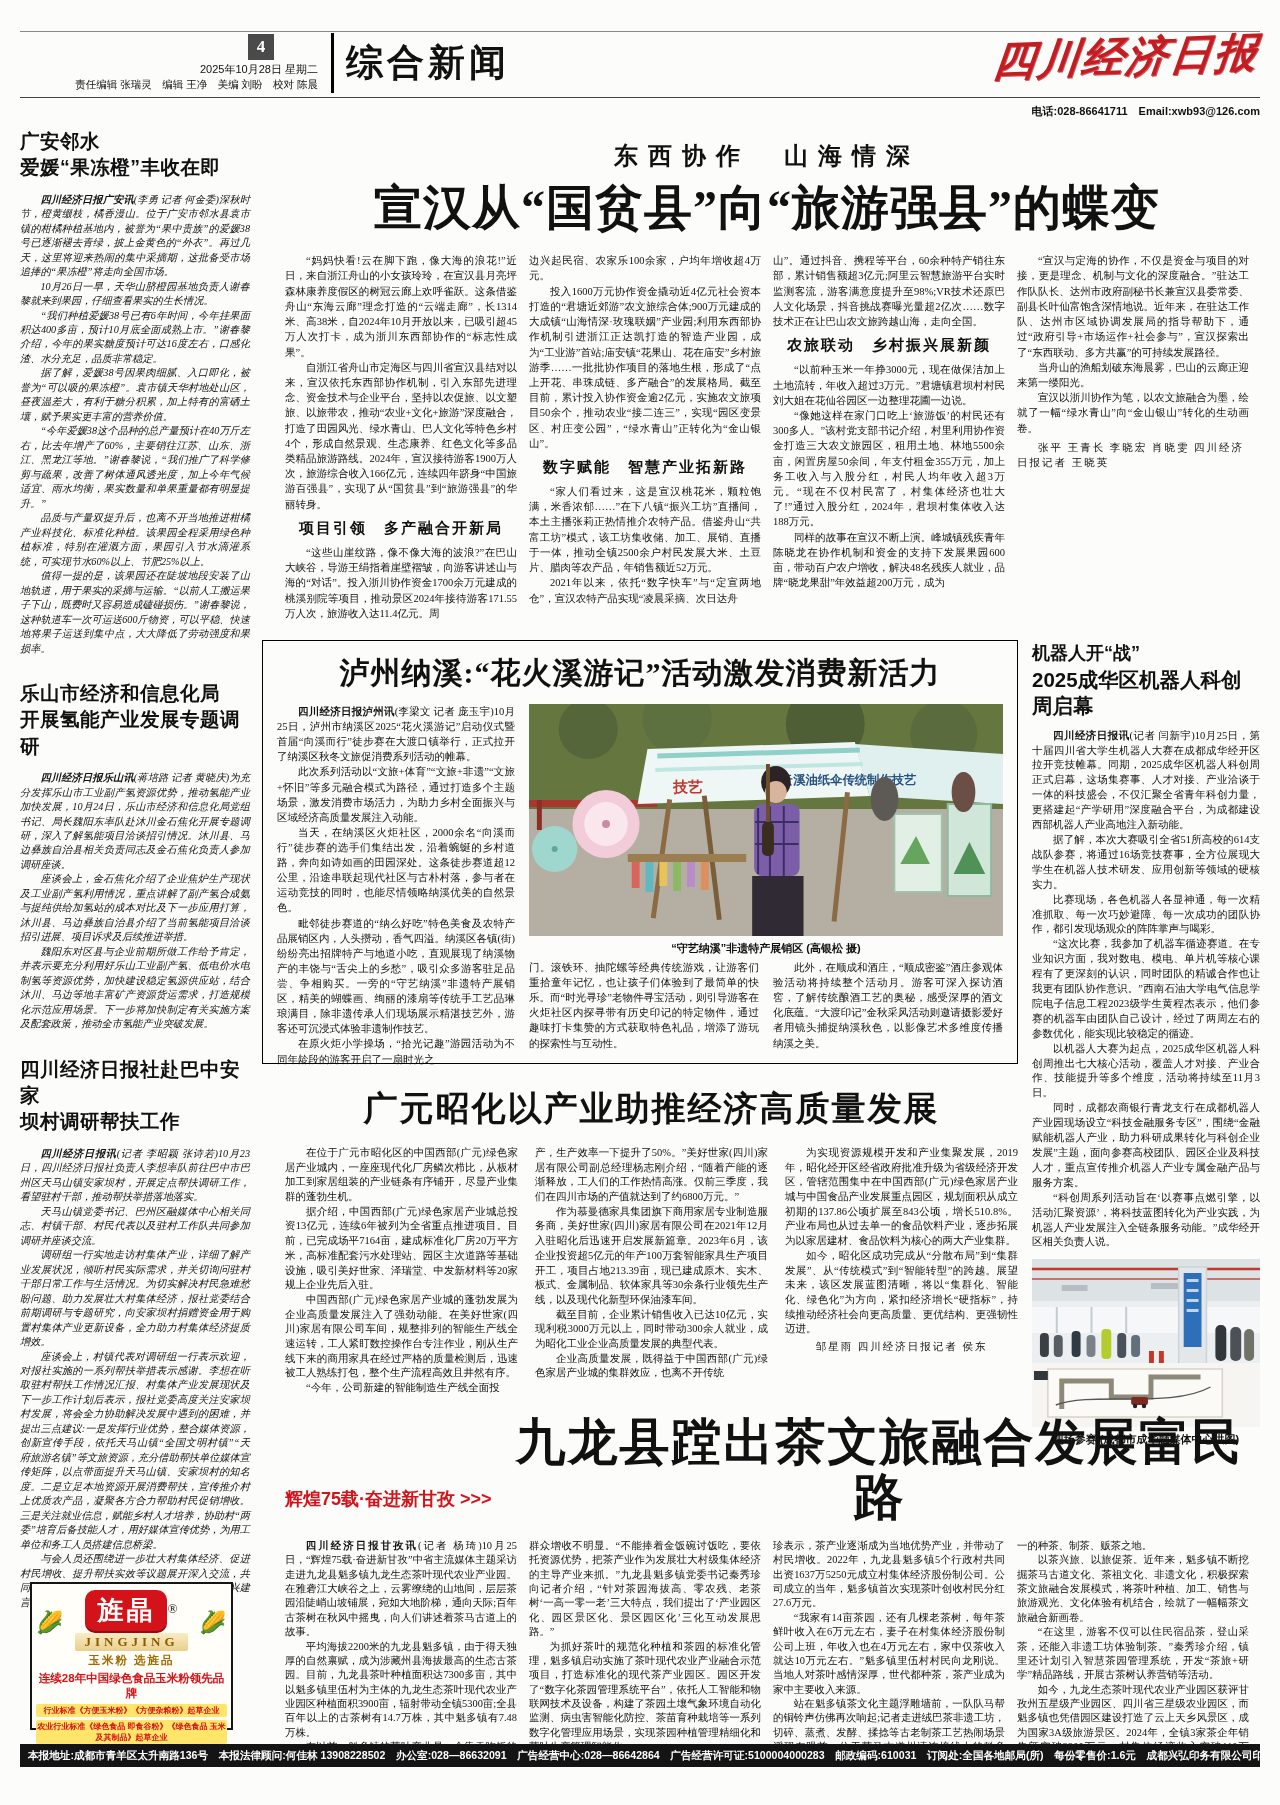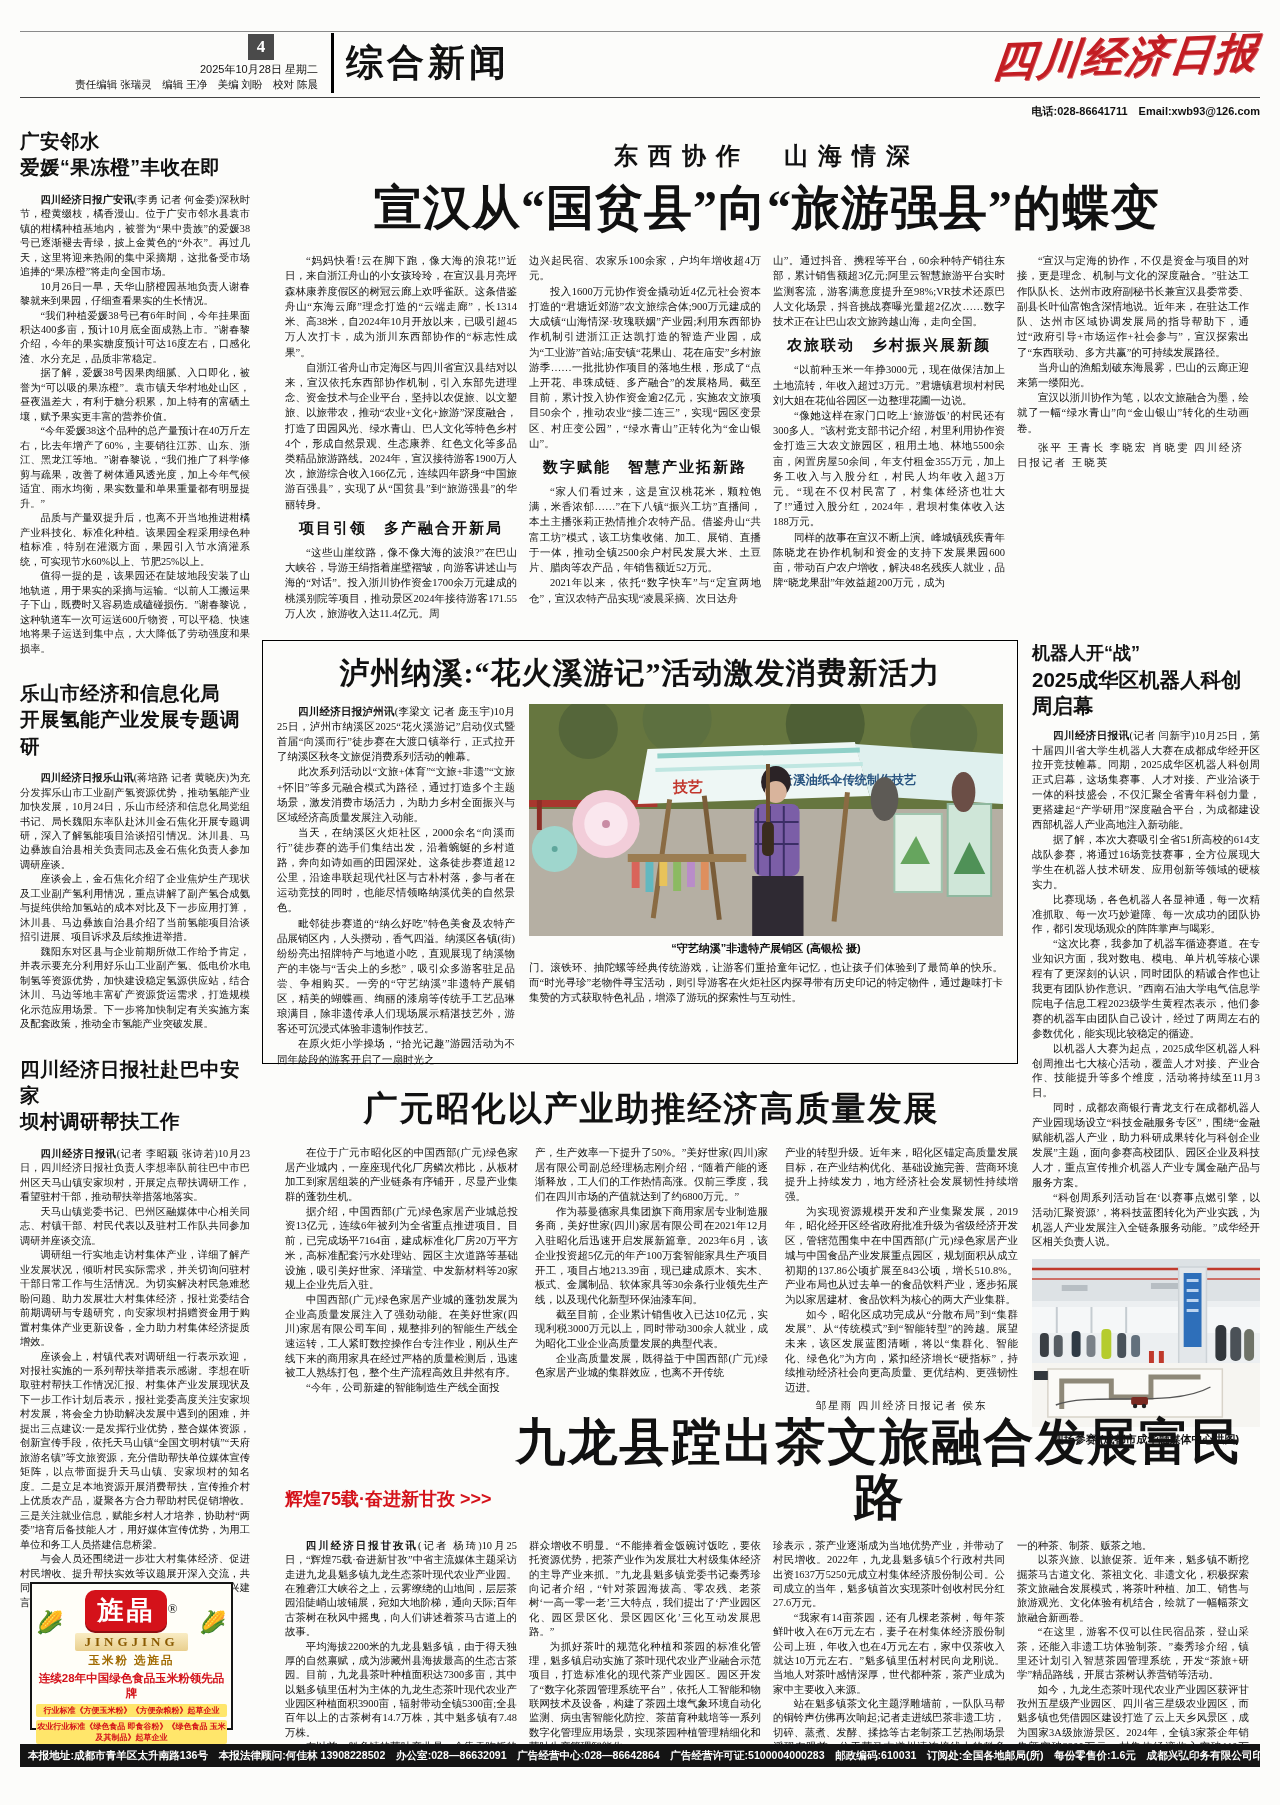--- a/index.html
+++ b/index.html
@@ -25,21 +25,21 @@
   .lede-b{font-weight:700;}
   .sub{text-align:center;font:700 15px "Liberation Sans",sans-serif;margin:7px 0;letter-spacing:2px;}
   .byl{margin:4px 0 0;text-indent:2em;letter-spacing:2px;font-size:10.5px;}
   .byl2{margin:3px 0 0;text-align:center;letter-spacing:2px;font-size:10.5px;}
   .caption{font:700 11px "Liberation Sans",sans-serif;text-align:center;margin-top:5px;}
 
   
   .sidebar{position:absolute;left:20px;top:128px;width:230px;}
   .side-art{margin-bottom:24px;}
   .side-art h3{margin:0 0 12px;font:700 19.5px/1.35 "Liberation Sans",sans-serif;letter-spacing:0.5px;}
-  .side-art .bd{font-size:10.2px;line-height:1.42;}
+  .side-art .bd{font-size:10.2px;line-height:1.42;font-style:italic;}
 
   
   .ad{position:absolute;left:30px;top:1582px;width:203px;height:148px;border:2px solid #151515;
       background:#fffef8;text-align:center;padding:6px 4px;box-sizing:border-box;}
   .ad .corn{position:absolute;font-size:22px;}
   .ad .c1{left:4px;top:26px;} .ad .c2{right:4px;top:26px;}
   .ad-brand{display:inline-block;background:#d4121a;color:#fff;font:900 26px/1 "Liberation Sans",sans-serif;
             padding:7px 12px 8px;border-radius:10px;letter-spacing:3px;box-shadow:0 2px 0 #8c0d12;}
   .ad-latin{margin-top:2px;font:700 13px "Liberation Serif",serif;color:#8a5a00;letter-spacing:4px;
             background:linear-gradient(#f7e6b8,#e4c want,#f7e6b8);}
@@ -245,20 +245,23 @@
           <rect x="424" y="100" width="44" height="92" fill="#cfe6d8" stroke="#8fb89f" stroke-width="2"></rect>
           <polygon points="430,170 446,138 462,170" fill="#4f9157"></polygon>
           <ellipse cx="360" cy="95" rx="14" ry="22" fill="#5d5a55"></ellipse>
           <ellipse cx="440" cy="88" rx="12" ry="20" fill="#6b4e46"></ellipse>
         </svg>
         <div class="caption">“守艺纳溪”非遗特产展销区 (高银松 摄)</div>
         <div class="lz-below">
           <div class="lz-bc">
             <p class="p cont">门。滚铁环、抽陀螺等经典传统游戏，让游客们重拾童年记忆，也让孩子们体验到了最简单的快乐。而“时光寻珍”老物件寻宝活动，则引导游客在火炬社区内探寻带有历史印记的特定物件，通过趣味打卡集赞的方式获取特色礼品，增添了游玩的探索性与互动性。</p>
           </div>
+          <div class="lz-bc">
+            <p class="p">此外，在顺成和酒庄，“顺成密鉴”酒庄参观体验活动将持续整个活动月。游客可深入探访酒窖，了解传统酿酒工艺的奥秘，感受深厚的酒文化底蕴。“大渡印记”金秋采风活动则邀请摄影爱好者用镜头捕捉纳溪秋色，以影像艺术多维度传播纳溪之美。</p>
+          </div>
         </div>
       </div>
     </div>
   </div>
 
   <div class="robot">
     <h4>机器人开“战”</h4>
     <h5>2025成华区机器人科创周启幕</h5>
     <div class="bd">
       <p class="p"><span class="lede-b">四川经济日报讯</span><span>(记者 闫新宇)10月25日，第十届四川省大学生机器人大赛在成都成华经开区拉开竞技帷幕。同期，2025成华区机器人科创周正式启幕，这场集赛事、人才对接、产业洽谈于一体的科技盛会，不仅汇聚全省青年科创力量，更搭建起“产学研用”深度融合平台，为成都建设西部机器人产业高地注入新动能。</span></p>
@@ -321,21 +324,20 @@
         <p class="p">中国西部(广元)绿色家居产业城的蓬勃发展为企业高质量发展注入了强劲动能。在美好世家(四川)家居有限公司车间，规整排列的智能生产线全速运转，工人紧盯数控操作台专注作业，刚从生产线下来的商用家具在经过严格的质量检测后，迅速被工人熟练打包，整个生产流程高效且井然有序。</p>
         <p class="p">“今年，公司新建的智能制造生产线全面投</p>
       </div>
       <div class="col">
         <p class="p cont">产，生产效率一下提升了50%。”美好世家(四川)家居有限公司副总经理杨志刚介绍，“随着产能的逐渐释放，工人们的工作热情高涨。仅前三季度，我们在四川市场的产值就达到了约6800万元。”</p>
         <p class="p">作为慕曼德家具集团旗下商用家居专业制造服务商，美好世家(四川)家居有限公司在2021年12月入驻昭化后迅速开启发展新篇章。2023年6月，该企业投资超5亿元的年产100万套智能家具生产项目开工，项目占地213.39亩，现已建成原木、实木、板式、金属制品、软体家具等30余条行业领先生产线，以及现代化新型环保油漆车间。</p>
         <p class="p">截至目前，企业累计销售收入已达10亿元，实现利税3000万元以上，同时带动300余人就业，成为昭化工业企业高质量发展的典型代表。</p>
         <p class="p">企业高质量发展，既得益于中国西部(广元)绿色家居产业城的集群效应，也离不开传统</p>
       </div>
       <div class="col">
-        <p class="p cont">产业的转型升级。近年来，昭化区锚定高质量发展目标，在产业结构优化、基础设施完善、营商环境提升上持续发力，地方经济社会发展韧性持续增强。</p>
         <p class="p">为实现资源规模开发和产业集聚发展，2019年，昭化经开区经省政府批准升级为省级经济开发区，管辖范围集中在中国西部(广元)绿色家居产业城与中国食品产业发展重点园区，规划面积从成立初期的137.86公顷扩展至843公顷，增长510.8%。产业布局也从过去单一的食品饮料产业，逐步拓展为以家居建材、食品饮料为核心的两大产业集群。</p>
         <p class="p">如今，昭化区成功完成从“分散布局”到“集群发展”、从“传统模式”到“智能转型”的跨越。展望未来，该区发展蓝图清晰，将以“集群化、智能化、绿色化”为方向，紧扣经济增长“硬指标”，持续推动经济社会向更高质量、更优结构、更强韧性迈进。</p>
         <p class="byl2">邹星雨 四川经济日报记者 侯东</p>
       </div>
     </div>
   </div>
 
   <div class="jl">
     <div class="jl-head">
       <div class="jl-kick">辉煌75载·奋进新甘孜 &gt;&gt;&gt;</div>

